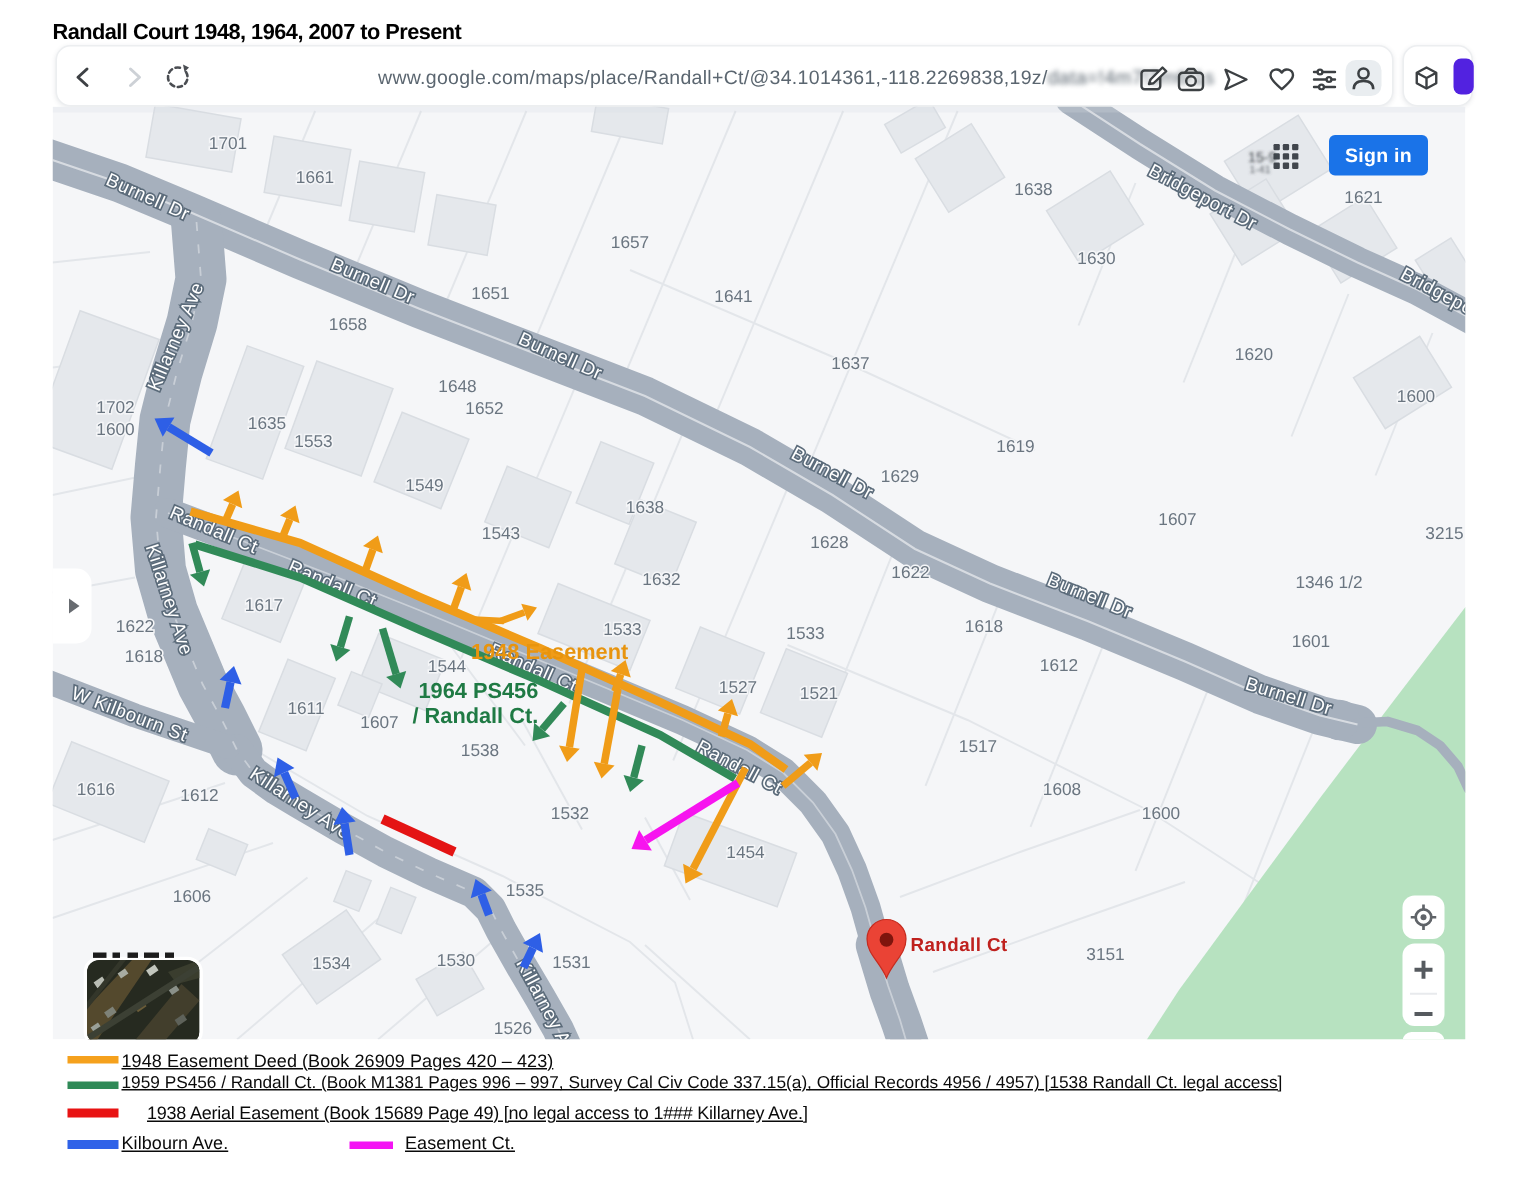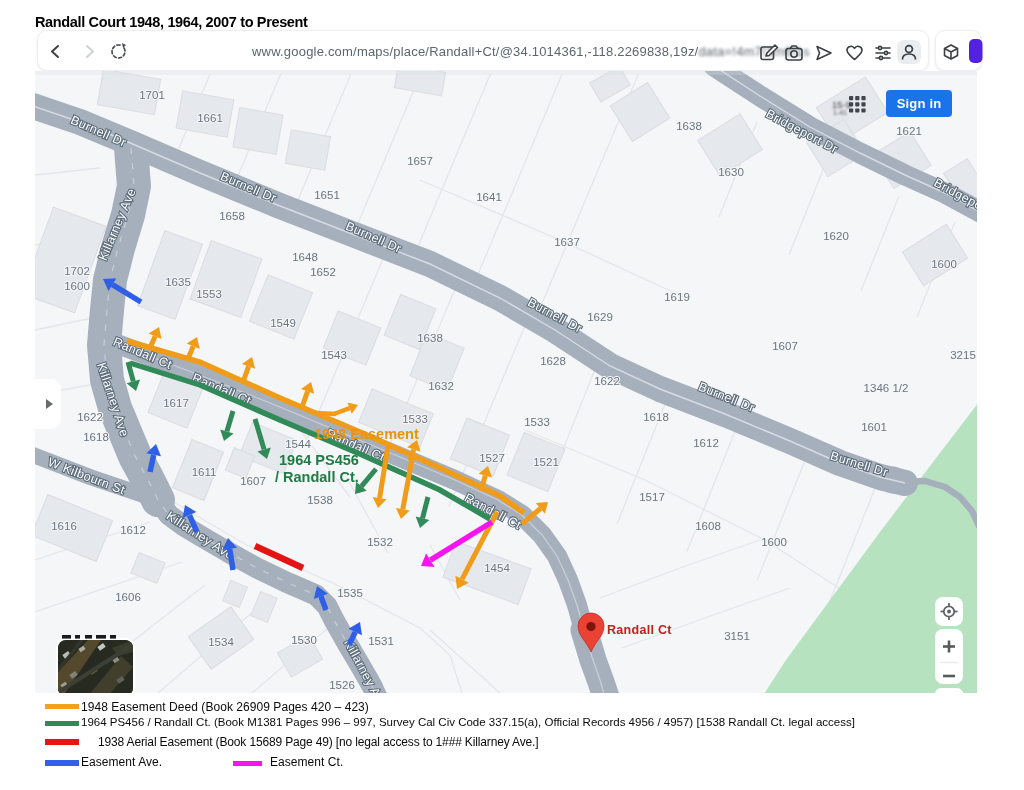--- a/index.html
+++ b/index.html
@@ -12,21 +12,21 @@
 #bar2{left:935px;width:47px;}
 #url{position:absolute;left:208px;top:44px;font-size:13px;white-space:nowrap;letter-spacing:0.2px;margin-left:44px;}
 #mapwrap{position:absolute;left:35px;top:71px;width:942px;height:622px;}
 .hn{font-size:11.5px;fill:#6a7580;paint-order:stroke;stroke:#f5f6f8;stroke-width:2px;}
 .st{font-size:12.5px;fill:#ffffff;paint-order:stroke;stroke:#5b6b7a;stroke-width:2.2px;
 letter-spacing:0.4px;font-weight:400;}
 .easeO{font-size:14.5px;font-weight:bold;fill:#e8940e;}
 .easeG{font-size:14.5px;font-weight:bold;fill:#1f7a44;}
 .pinlbl{font-size:12.5px;font-weight:bold;fill:#bf211e;letter-spacing:0.3px;}
 .signin{font-size:13px;font-weight:bold;fill:#ffffff;letter-spacing:0.2px;}
-.leg{position:absolute;font-size:12px;color:#0a0a0a;white-space:nowrap;letter-spacing:0.05px;}
+.leg{position:absolute;font-size:12px;color:#0a0a0a;white-space:nowrap;letter-spacing:0.05px;text-decoration:underline;}
 .sw{position:absolute;height:5px;}
 </style></head>
 <body>
 <div id="page">
 <div id="title">Randall Court 1948, 1964, 2007 to Present</div>
 <div id="bar1" class="bar"></div>
 <div id="bar2" class="bar"></div>
 <div id="url"><span style="color:#5b6670">www.google.com/maps/place/Randall+Ct/@34.1014361,-118.2269838,19z/</span><span style="color:#5b6670;filter:blur(1.6px)">data=!4m7!3m6!1s</span></div>
 <svg width="1024" height="50" viewBox="0 25 1024 50" style="position:absolute;left:0;top:25px">
 <g fill="none" stroke="#3c4043" stroke-width="1.8" stroke-linecap="round" stroke-linejoin="round">
@@ -351,19 +351,19 @@
             <line x1="940" y1="662.5" x2="958" y2="662.5" stroke="#e8eaed" stroke-width="1.4"></line>
             <line x1="943" y1="676" x2="955" y2="676" stroke="#565a5f" stroke-width="2.6"></line>
             <rect x="935" y="688" width="28" height="12" rx="6" fill="#fff"></rect>
           </g>
 <rect x="35" y="71" width="942" height="4" fill="#d7dde3" opacity="0.25"></rect>
 </g>
 </svg></div>
 <div class="sw" style="left:45px;top:704px;width:34px;background:#f5a11d"></div>
 <div class="leg" style="left:81px;top:699.5px">1948 Easement Deed (Book 26909 Pages 420 – 423)</div>
 <div class="sw" style="left:45px;top:721px;width:34px;background:#2f8a57"></div>
-<div class="leg" style="left:81px;top:716px;font-size:11.5px;letter-spacing:0">1964 PS456 / Randall Ct. (Book M1381 Pages 996 – 997, Survey Cal Civ Code 337.15(a), Official Records 4956 / 4957) [1538 Randall Ct. legal access]</div>
+<div class="leg" style="left:81px;top:716px;font-size:11.5px;letter-spacing:0">1959 PS456 / Randall Ct. (Book M1381 Pages 996 – 997, Survey Cal Civ Code 337.15(a), Official Records 4956 / 4957) [1538 Randall Ct. legal access]</div>
 <div class="sw" style="left:45px;top:739px;width:34px;height:5.5px;background:#e81313"></div>
 <div class="leg" style="left:98px;top:735px;letter-spacing:-0.15px">1938 Aerial Easement (Book 15689 Page 49) [no legal access to 1### Killarney Ave.]</div>
 <div class="sw" style="left:45px;top:759.5px;width:34px;height:6px;background:#2f62e8"></div>
-<div class="leg" style="left:81px;top:754.5px">Easement Ave.</div>
+<div class="leg" style="left:81px;top:754.5px">Kilbourn Ave.</div>
 <div class="sw" style="left:233px;top:761px;width:29px;height:5px;background:#f414f4"></div>
 <div class="leg" style="left:270px;top:754.5px">Easement Ct.</div>
 </div>
 </body></html>

